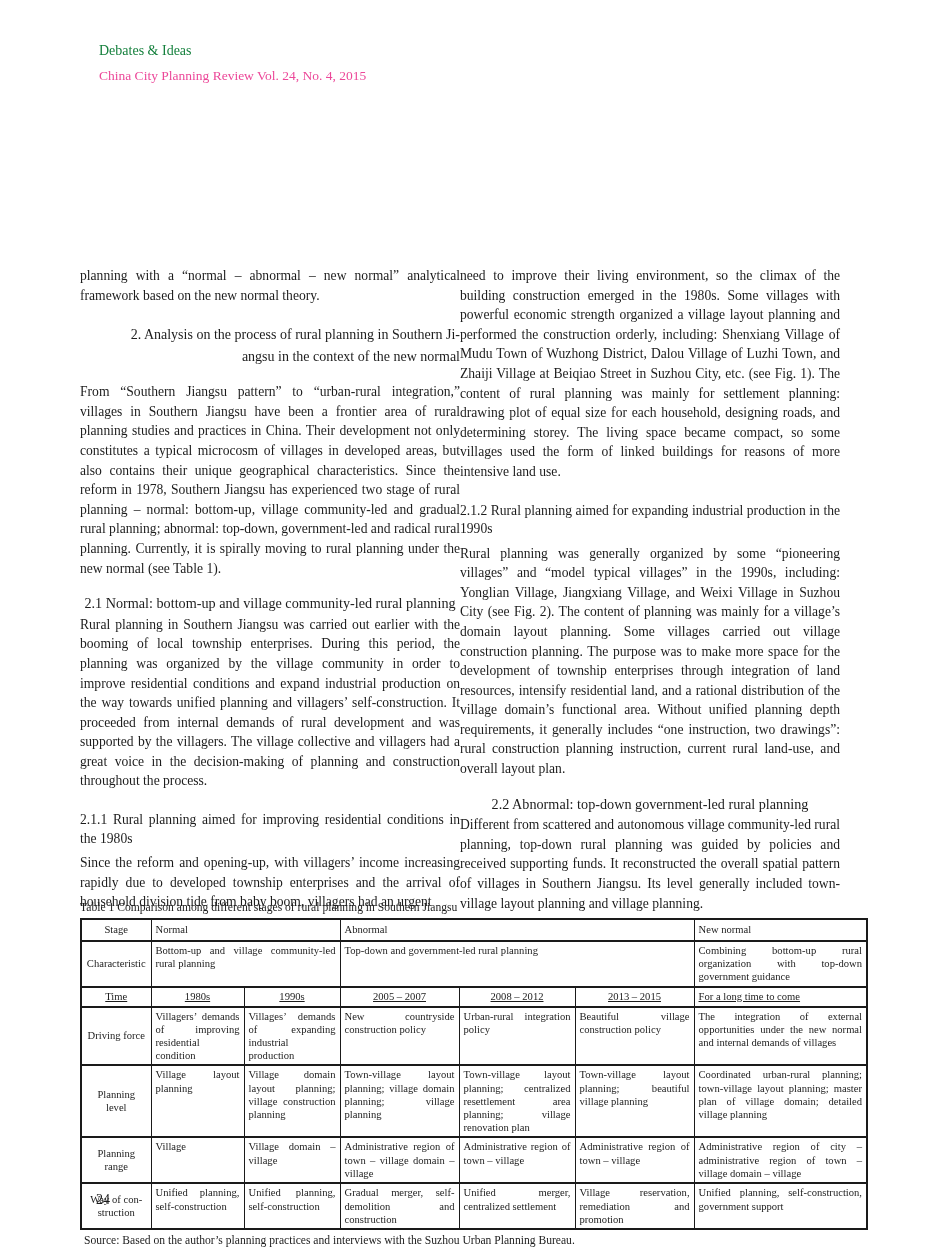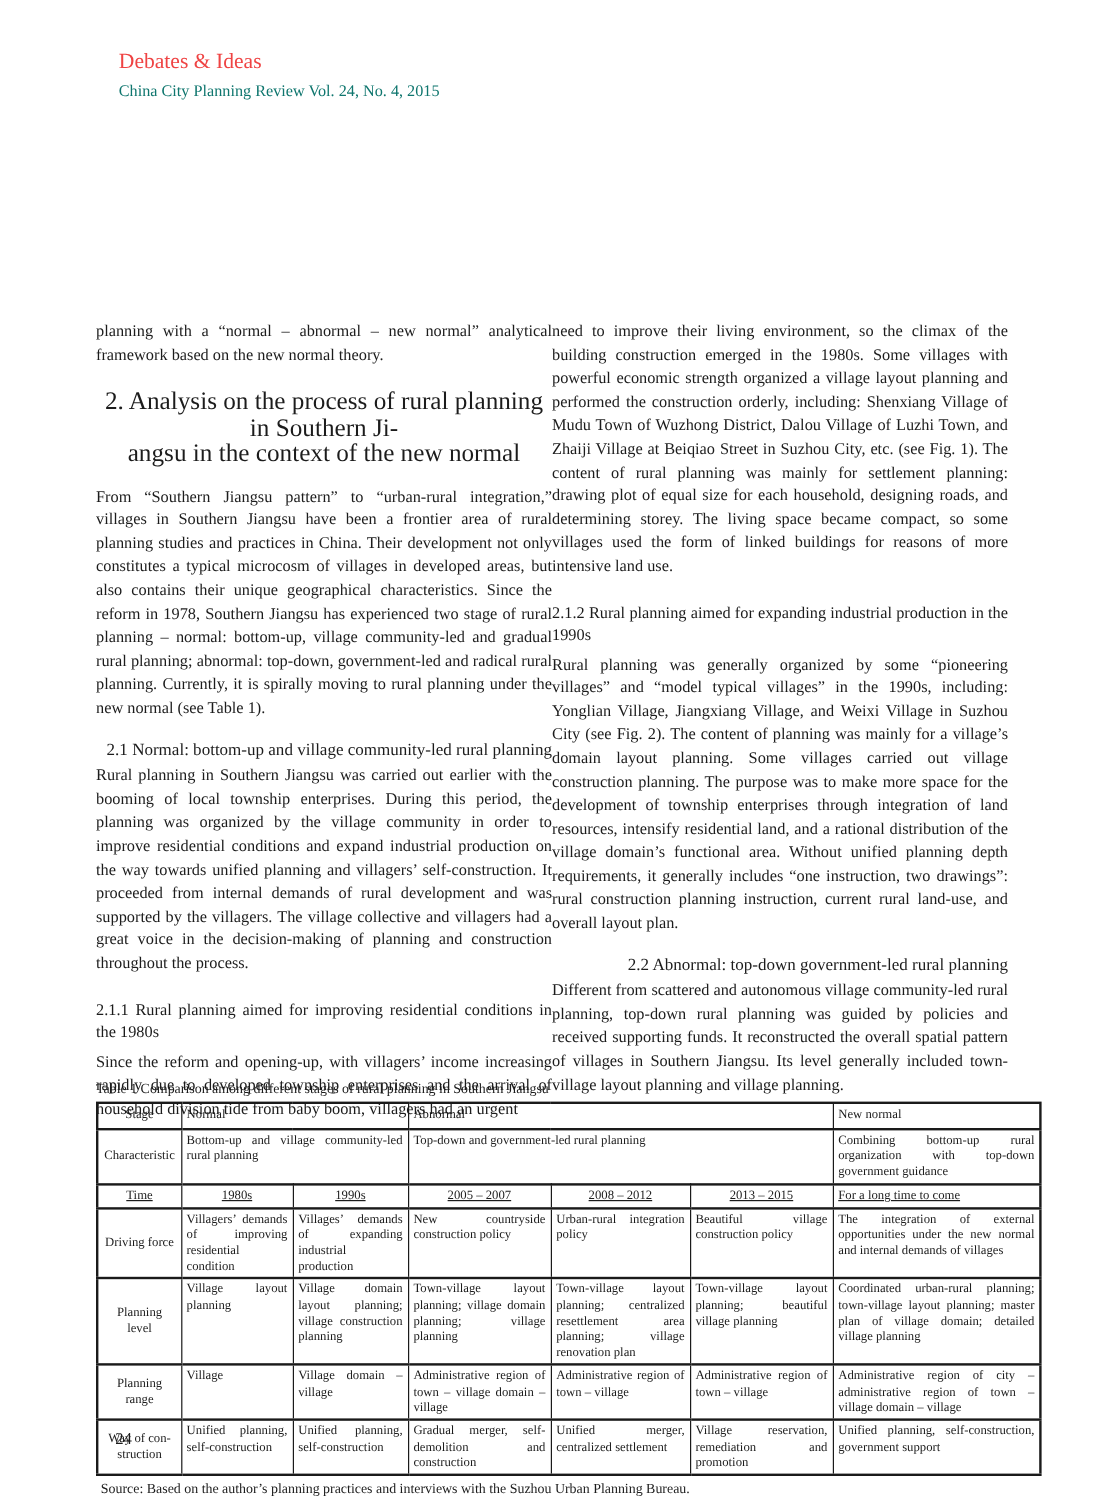--- a/index.html
+++ b/index.html
@@ -9,39 +9,39 @@
     height: 1256px;
     margin: 0 auto;
     background: #ffffff;
     font-family: "Liberation Serif", serif;
     color: #1c1c1c;
     overflow: hidden;
   }
 
   
   .running-head { position: absolute; left: 99px; top: 40px; }
-  .rh-title { font-size: 18px; line-height: 22px; color: #ef4444; }
-  .rh-sub   { font-size: 13.5px; line-height: 18px; color: #0f766e; margin-top: 5px; }
+  .rh-title { font-size: 14px; line-height: 22px; color: #15803d; }
+  .rh-sub   { font-size: 13.5px; line-height: 18px; color: #ec4899; margin-top: 5px; }
 
   
   .columns {
     position: absolute; left: 80px; top: 266px; width: 786px;
     display: flex; 
   }
   .col { width: 380px; font-size: 13.6px; line-height: 19.6px; text-align: justify; }
   .col p { margin: 0; }
 
   .h-section {
-    font-size: 21px; line-height: 21.5px;
+    font-size: 14px; line-height: 21.5px;
     margin: 19px 0 15px 0;
-    white-space: pre-line; text-align: center;
+    white-space: pre-line; text-align: right;
   }
   .h-sub {
     font-size: 14.2px; line-height: 19.6px;
-    margin: 16px 0 1px 0; text-align: right;
+    margin: 16px 0 1px 0; text-align: center;
   }
   .h-subsub {
     font-size: 13.6px; line-height: 18.5px;
     margin: 20px 0 5px 0; text-align: justify;
   }
 
   
   .table-area { position: absolute; left: 80px; top: 901px; width: 680px; }
   .table-caption { font-size: 11.6px; line-height: 14px; margin: 0 0 3px 0; text-align: left; }
   .table-source  { font-size: 11.6px; line-height: 14px; margin: 4px 0 0 4px; text-align: left; }

